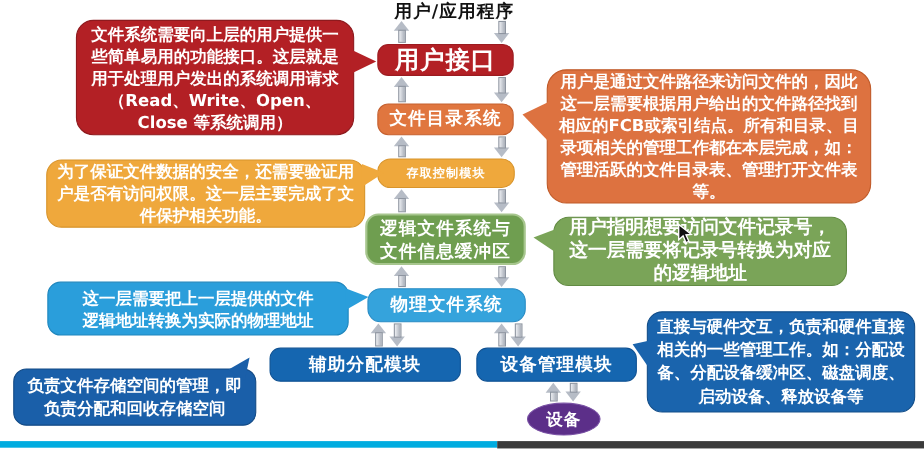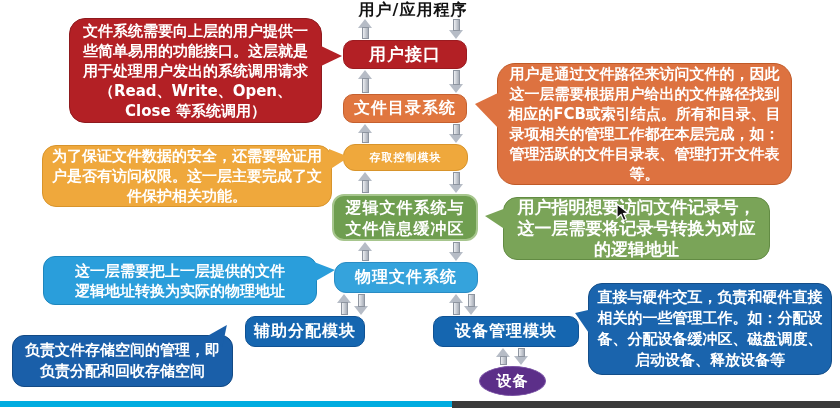--- a/index.html
+++ b/index.html
@@ -17,26 +17,26 @@
   .fbox{
     position:absolute;color:#fff;display:flex;align-items:center;justify-content:center;
     font-weight:bold;text-align:center;letter-spacing:1px;box-sizing:border-box;
   }
   .fbox.r10{border-radius:10px;}
   .fbox.r12{border-radius:12px;}
   .top-label{
     position:absolute;left:338px;top:0px;width:150px;text-align:center;
     font-size:16px;font-weight:bold;color:#121212;letter-spacing:1px;
   }
-  .b-ui{left:343px;top:40px;width:124px;height:29px;background:var(--red);font-size:17px;border:1px solid #9c1b20;}
+  .b-ui{left:343px;top:40px;width:124px;height:29px;background:var(--red);font-size:22px;border:1px solid #9c1b20;}
   .b-dir{left:343px;top:94px;width:124px;height:29px;background:#e0763f;font-size:16px;border:1px solid #c5602f;}
   .b-acc{left:343px;top:144px;width:125px;height:27px;background:var(--amber);font-size:11px;border:1px solid #d8942b;}
   .b-log{left:332px;top:194px;width:146px;height:47px;background:var(--green);font-size:16px;border:2px solid #a7c68e;flex-direction:column;line-height:21px;}
   .b-phy{left:334px;top:262px;width:144px;height:31px;background:var(--lblue);font-size:16px;border:1px solid #2a8cc4;}
-  .b-aux{left:245px;top:316px;width:120px;height:31px;background:var(--dblue);font-size:16px;border:1px solid #0f5294;}
+  .b-aux{left:245px;top:316px;width:174px;height:31px;background:var(--dblue);font-size:16px;border:1px solid #0f5294;}
   .b-dev{left:433px;top:316px;width:146px;height:31px;background:var(--dblue);font-size:16px;border:1px solid #0f5294;}
   .b-ell{left:479px;top:366px;width:67px;height:30px;background:var(--purple);font-size:15px;border-radius:50%;border:1px solid #7a52a5;}
   
   .fa{position:absolute;width:14px;}
   .fa .shaft{position:absolute;left:4px;width:5px;background:linear-gradient(90deg,#eceef2,#a8aeb8);border:1px solid var(--arrowline);}
   .fa .head{position:absolute;left:0;width:0;height:0;border-left:7px solid transparent;border-right:7px solid transparent;}
   .fa.up .head{top:0;border-bottom:9px solid var(--arrow);}
   .fa.up .shaft{top:8px;bottom:0;}
   .fa.down .head{bottom:0;border-top:9px solid var(--arrow);}
   .fa.down .shaft{top:0;bottom:8px;}

